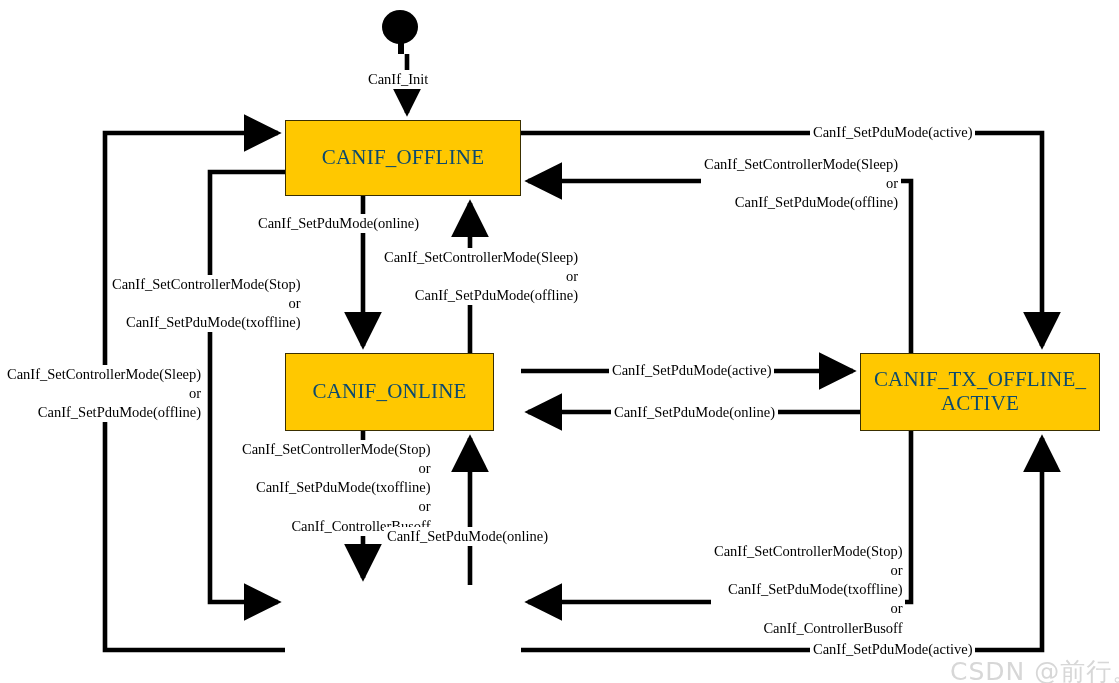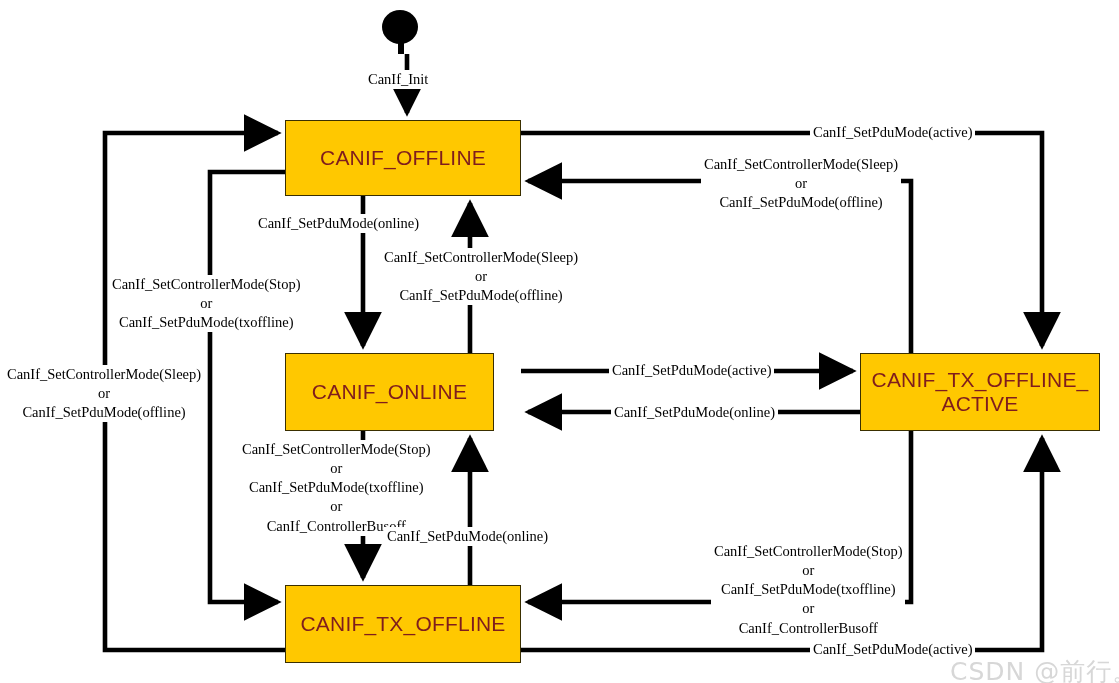--- a/index.html
+++ b/index.html
@@ -10,35 +10,35 @@
   }
   #stage{position:relative;width:1119px;height:683px;background:#ffffff;}
   #wires{position:absolute;left:0;top:0;width:1119px;height:683px;}
   .state-box{
     position:absolute;
     background:#FFC800;
     border:1.5px solid #3a2f00;
     box-sizing:border-box;
     display:flex;align-items:center;justify-content:center;
     text-align:center;
-    color:#7f1d1d;
-    font-family:Liberation Sans, sans-serif;
+    color:#0c4a6e;
+    font-family:Liberation Serif, serif;
     font-size:21px;
     line-height:1.12;
     letter-spacing:0.2px;
     z-index:5;
   }
   .edge-label{
     position:absolute;
     color:#000000;
     font-family:"Liberation Serif","DejaVu Serif",serif;
     font-size:14.5px;
     line-height:1.32;
     white-space:pre;
-    text-align:center;
+    text-align:right;
     background:#ffffff;
     padding:0 3px;
     z-index:6;
   }
   .watermark{
     position:absolute;
     color:#d7d7d7;
     font-family:"DejaVu Sans","Liberation Sans",sans-serif;
     font-size:25px;
     letter-spacing:1px;
@@ -95,23 +95,20 @@
   </svg>
 
   <div class="state-box" style="left:285px;top:120px;width:236px;height:76px;">
     <span>CANIF_OFFLINE</span>
   </div>
 
   <div class="state-box" style="left:285px;top:353px;width:209px;height:78px;">
     <span>CANIF_ONLINE</span>
   </div>
 
-  <div class="state-box" style="left:285px;top:585px;width:236px;height:78px;">
-    <span>CANIF_TX_OFFLINE</span>
-  </div>
 
   <div class="state-box" style="left:860px;top:353px;width:240px;height:78px;">
     <span style="white-space:pre-line;">CANIF_TX_OFFLINE_
 ACTIVE</span>
   </div>
 
   <div class="edge-label" style="left:365px;top:70px;">CanIf_Init</div>
 
   <div class="edge-label" style="left:255px;top:214px;">CanIf_SetPduMode(online)</div>
 

